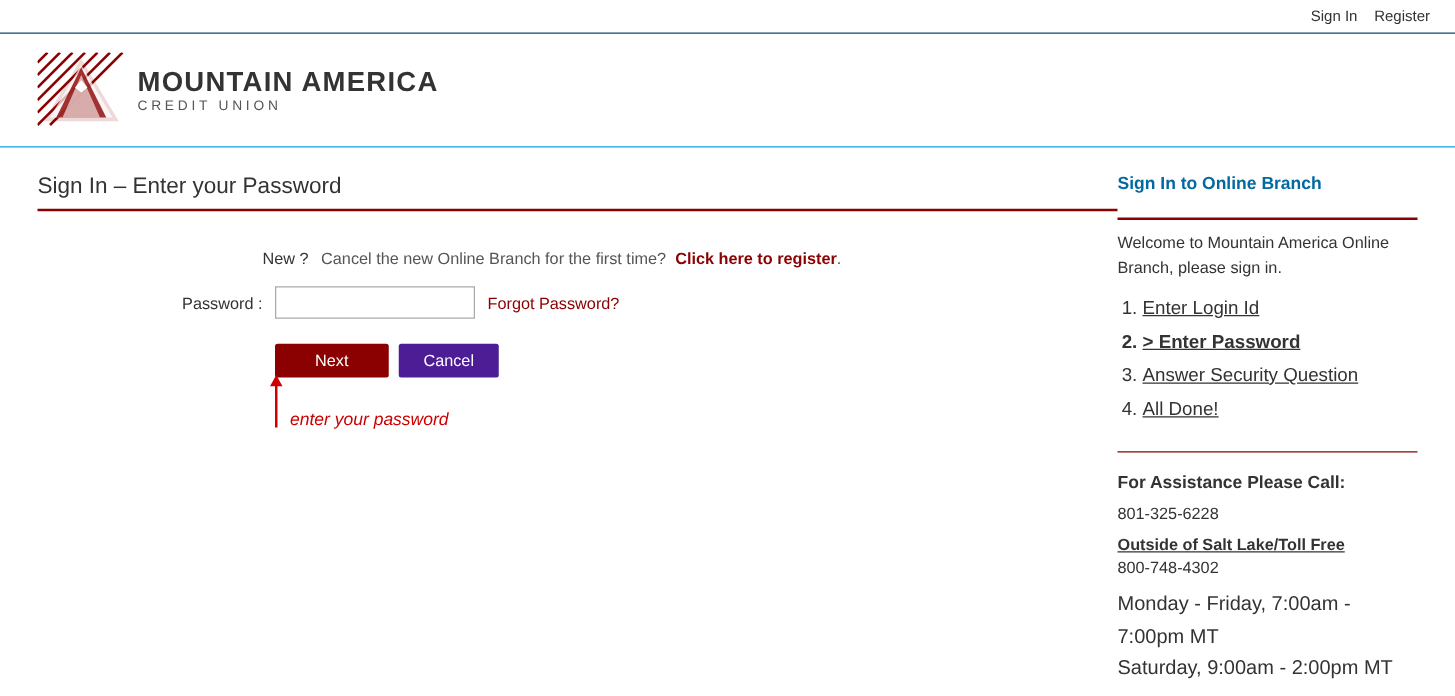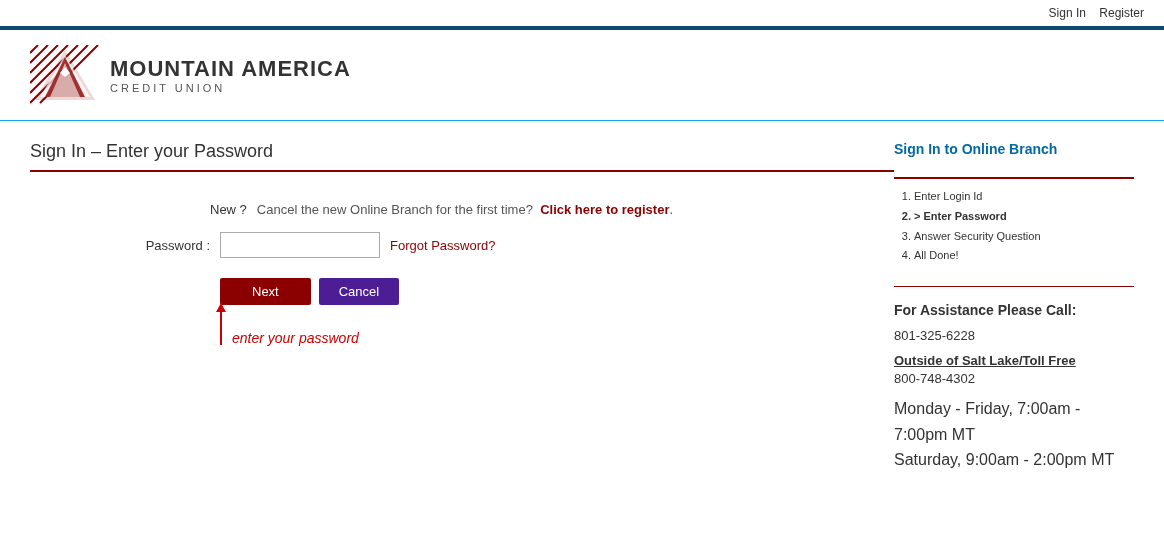--- a/index.html
+++ b/index.html
@@ -3,21 +3,21 @@
   <meta charset="utf-8">
   <style>
     * { margin: 0; padding: 0; box-sizing: border-box; }
     body { font-family: Arial, sans-serif; font-size: 13px; color: #333; background: #fff; }
 
     
     .top-nav {
       text-align: right;
       padding: 6px 20px;
       font-size: 12px;
-      border-bottom: 4px solid #0c4a6e;
+      border-bottom: 1px solid #0c4a6e;
     }
     .top-nav a { color: #333; text-decoration: none; margin-left: 10px; }
 
     
     .header {
       padding: 15px 30px;
       border-bottom: 1px solid #0ea5e9;
       display: flex;
       align-items: center;
     }
@@ -183,23 +183,24 @@
     }
     .sidebar-text {
       font-size: 13px;
       color: #333;
       line-height: 1.5;
       margin-bottom: 10px;
     }
     .sidebar-steps {
       list-style: decimal;
       padding-left: 20px;
-      font-size: 11px;
+      font-size: 15px;
       color: #333;
       line-height: 1.8;
+      text-decoration: underline;
     }
     .sidebar-steps li.active {
       font-weight: bold;
       color: #333;
     }
 
     .sidebar-divider {
       border: none;
       border-top: 1px solid #8b0000;
       margin: 15px 0;
@@ -304,20 +305,21 @@
         <span class="annotation-text">enter your password</span>
       </div>
 
     </div>
   </div>
 
   <div class="sidebar">
 
     <div class="sidebar-section">
       <div class="sidebar-title">Sign In to Online Branch</div>
+      <p class="sidebar-text">Welcome to Mountain America Online Branch, please sign in.</p>
       <ol class="sidebar-steps">
         <li><span>Enter Login Id</span></li>
         <li class="active"><strong><span>&gt; Enter Password</span></strong></li>
         <li><span>Answer Security Question</span></li>
         <li><span>All Done!</span></li>
       </ol>
     </div>
 
     <hr class="sidebar-divider">
 

